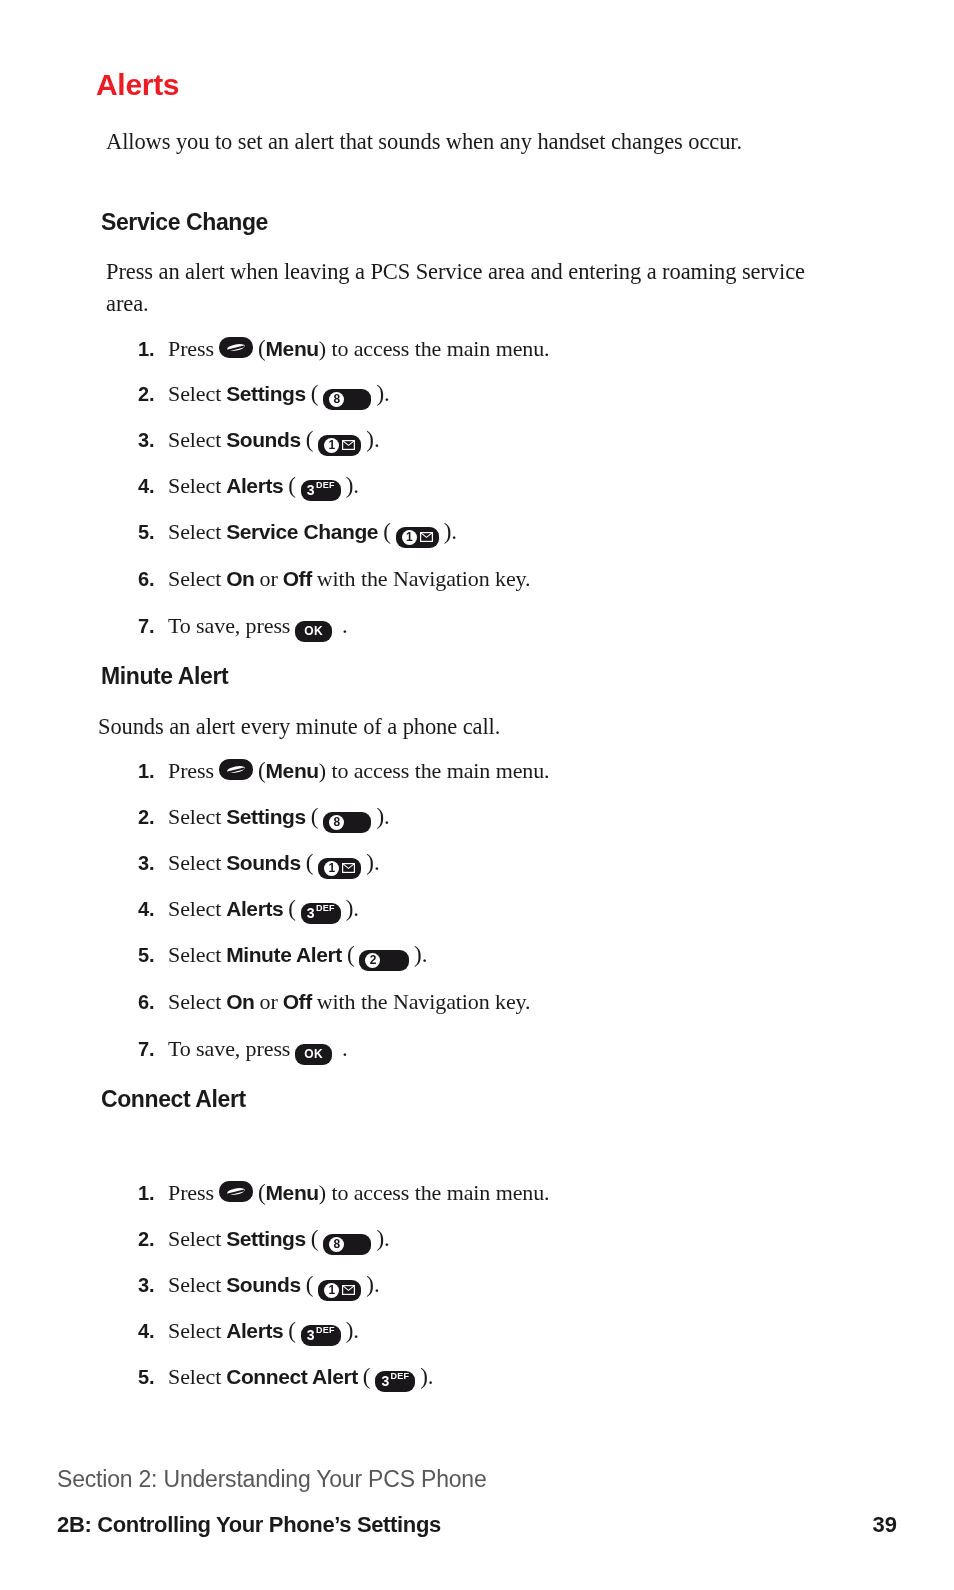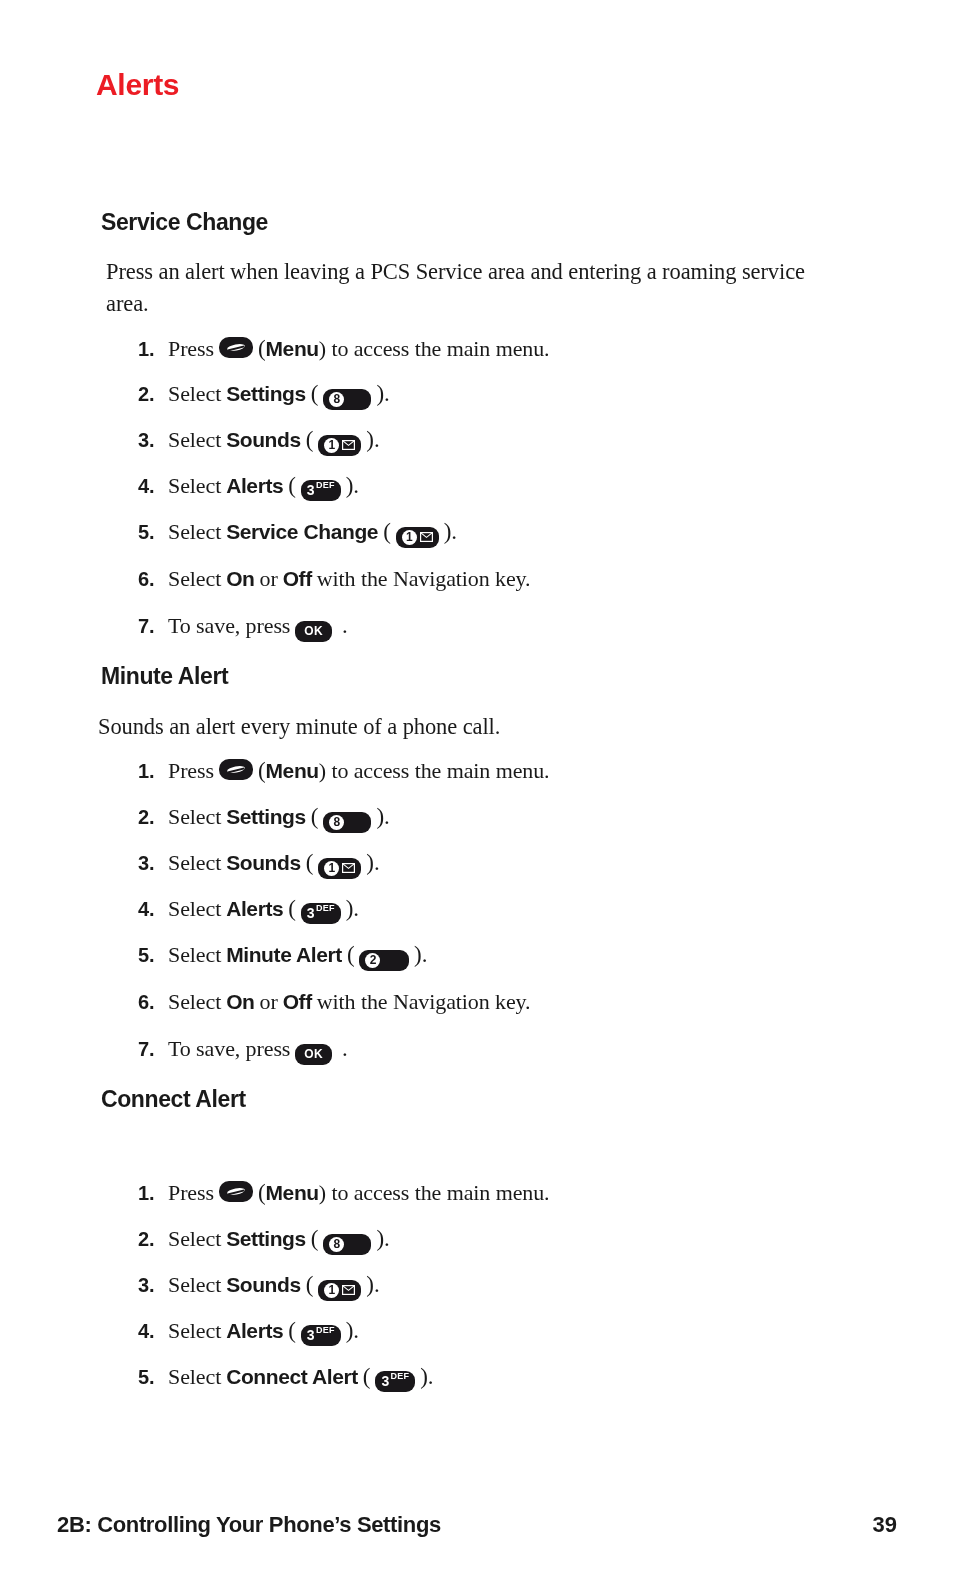--- a/index.html
+++ b/index.html
@@ -166,21 +166,21 @@
     font-size: 23px;
     font-weight: normal;
     color: #58585a;
     letter-spacing: -0.2px;
     line-height: 1.25;
   }
   .footer-row2 {
     display: flex;
     justify-content: space-between;
     align-items: baseline;
-    margin-top: 2px;
+    margin-top: 18px;
   }
   .footer-line2 {
     font-family: "Liberation Sans", sans-serif;
     font-weight: bold;
     font-size: 22px;
     color: #1a1a1a;
     letter-spacing: -0.35px;
   }
   .footer-page {
     font-family: "Liberation Sans", sans-serif;
@@ -189,20 +189,21 @@
     color: #1a1a1a;
   }
 </style>
 </head>
 <body>
 
 <div class="page">
 
   <div class="h1-red">Alerts</div>
 
+  <div class="desc" style="position:absolute; left:106px; top:126px; width:710px;">Allows you to set an alert that sounds when any handset changes occur.</div>
 
   <div class="h2" style="position:absolute; left:101px; top:210px;">Service Change</div>
   <div class="desc" style="position:absolute; left:106px; top:256px; width:700px;">Press an alert when leaving a PCS Service area and entering a roaming service area.</div>
 
   <div class="step" style="left:138px; top:335px;">
     <span class="step-num">1.</span>
     <span class="step-body">
       <span>Press</span>
         <span class="sp"></span>
       <span class="key key-menu">
@@ -547,19 +548,20 @@
       <span class="key">
           <span class="key-digit-plain">3</span>
           <span class="key-letters sup">DEF</span>
         </span>
         <span class="sp"></span>
       <span class="paren">).</span>
     </span>
   </div>
 
   <div class="footer">
+    <div class="footer-line1">Section 2: Understanding Your PCS Phone</div>
     <div class="footer-row2">
       <div class="footer-line2">2B: Controlling Your Phone’s Settings</div>
       <div class="footer-page">39</div>
     </div>
   </div>
 
 </div>
 
 </body></html>

